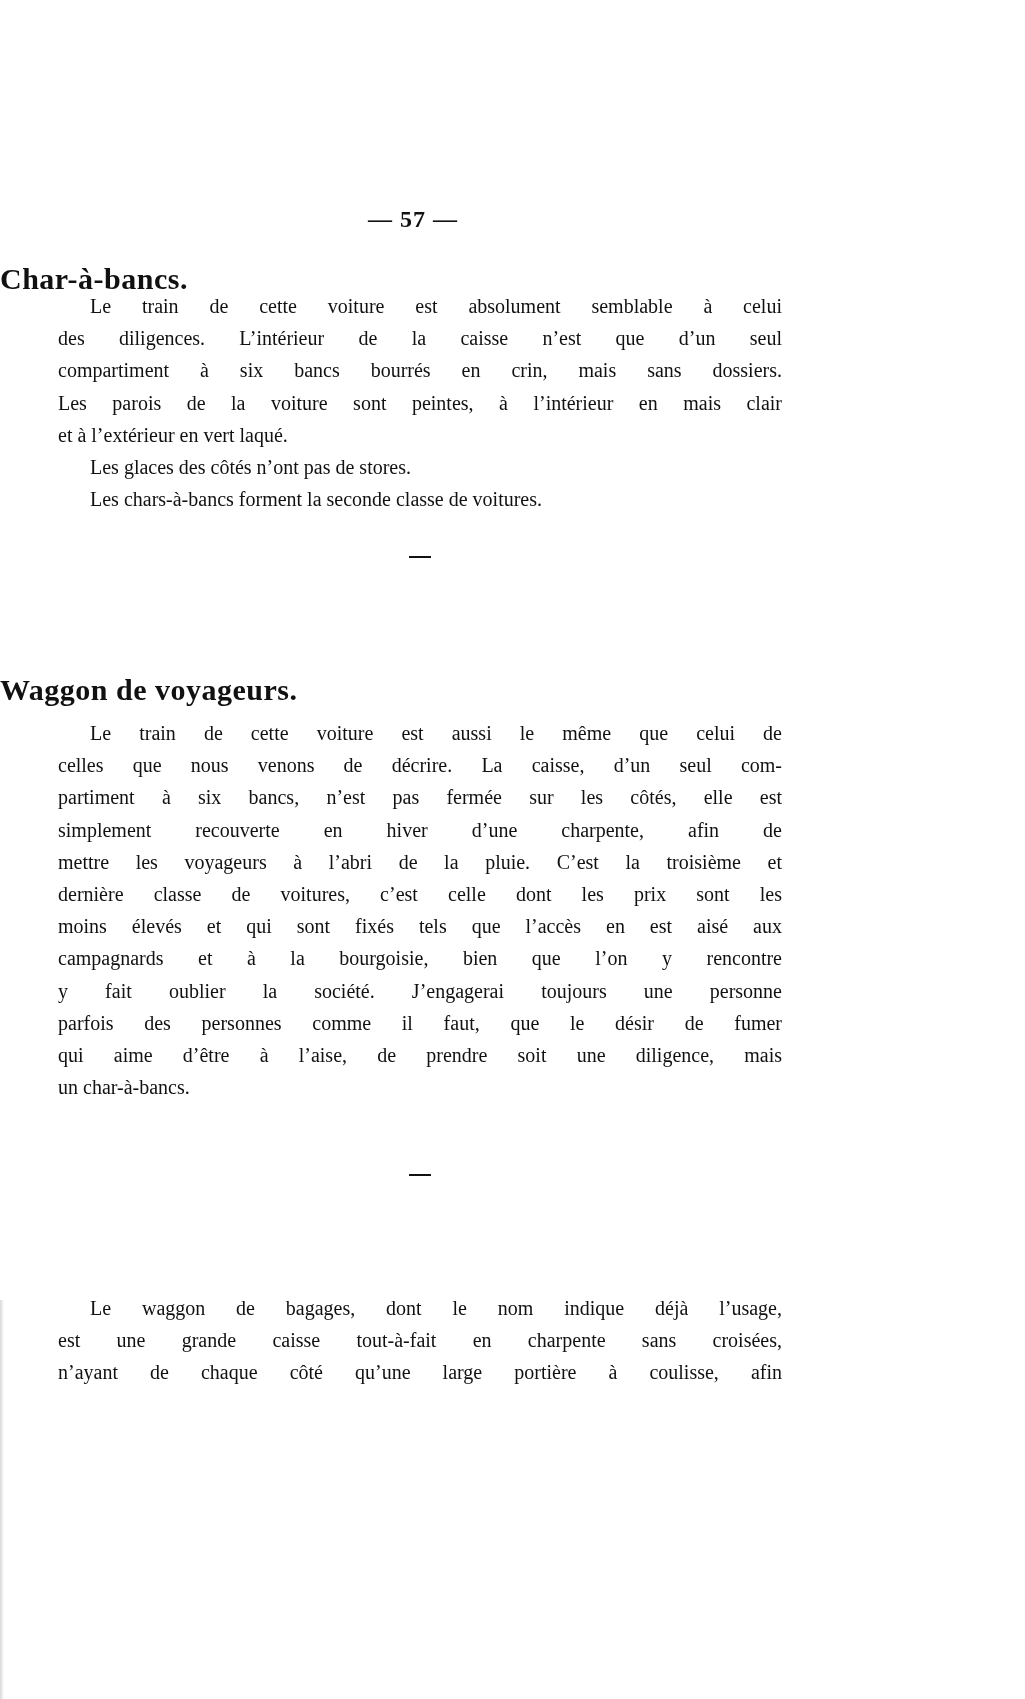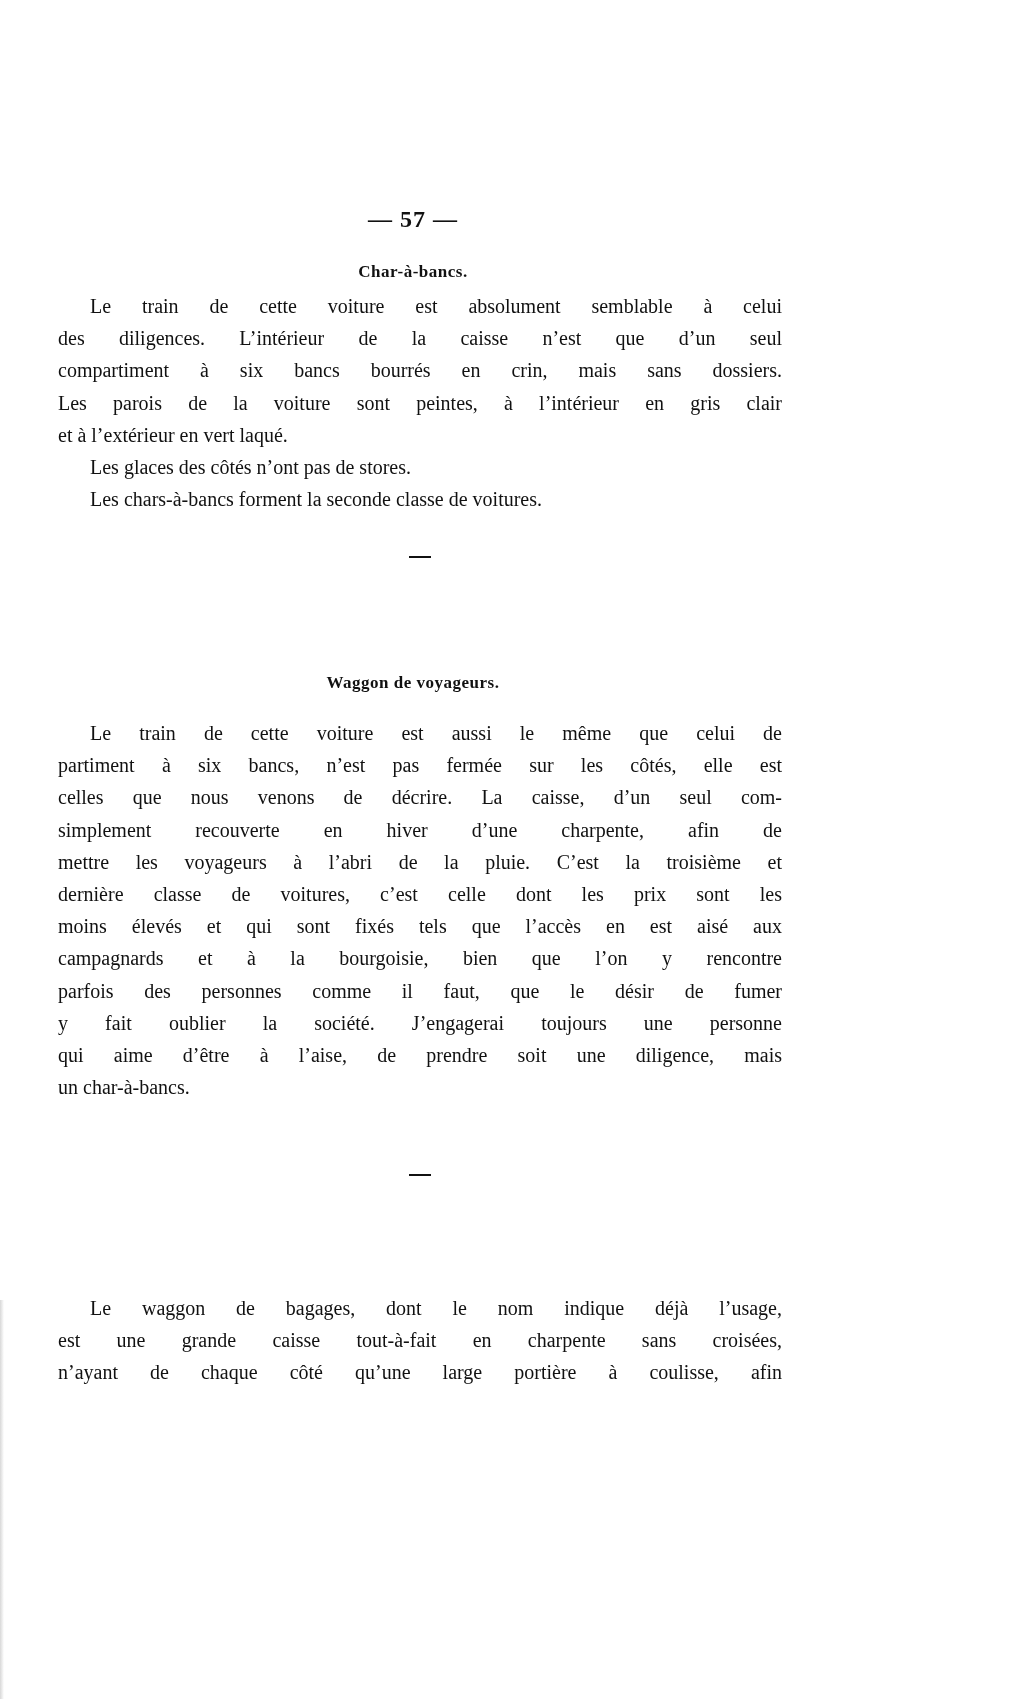--- a/index.html
+++ b/index.html
@@ -35,22 +35,21 @@
       width: 826px;
       text-align: center;
       font-size: 24px;
       font-weight: bold;
       letter-spacing: 1px;
     }
     .section-title {
       position: absolute;
       left: 0;
       width: 826px;
-      text-align: center;
-      font-size: 17px;
+      font-size: 30px;
       font-weight: bold;
       letter-spacing: 0.5px;
     }
     .para {
       position: absolute;
       left: 58px;
       width: 724px;
       font-size: 20px;
       line-height: 32.2px;
       text-align: justify;
@@ -83,47 +82,47 @@
   <div class="left-edge"></div>
 
   <div class="page-number">— 57 —</div>
 
   <div class="section-title" style="top:262px;">Char-à-bancs.</div>
 
   <div class="para" style="top:290px;">
     <span class="line indent">Le train de cette voiture est absolument semblable à celui</span>
     <span class="line">des diligences. L’intérieur de la caisse n’est que d’un seul</span>
     <span class="line">compartiment à six bancs bourrés en crin, mais sans dossiers.</span>
-    <span class="line">Les parois de la voiture sont peintes, à l’intérieur en gris clair</span>
+    <span class="line">Les parois de la voiture sont peintes, à l’intérieur en mais clair</span>
     <span class="line last">et à l’extérieur en vert laqué.</span>
   </div>
 
   <div class="para" style="top:483px;">
     <span class="line indent last">Les chars-à-bancs forment la seconde classe de voitures.</span>
   </div>
 
   <div class="para" style="top:451px;">
     <span class="line indent last">Les glaces des côtés n’ont pas de stores.</span>
   </div>
 
   <div class="separator" style="top:556px;"></div>
 
   <div class="section-title" style="top:673px;">Waggon de voyageurs.</div>
 
   <div class="para" style="top:717px;">
     <span class="line indent">Le train de cette voiture est aussi le même que celui de</span>
+    <span class="line">celles que nous venons de décrire. La caisse, d’un seul com-</span>
     <span class="line">partiment à six bancs, n’est pas fermée sur les côtés, elle est</span>
-    <span class="line">celles que nous venons de décrire. La caisse, d’un seul com-</span>
     <span class="line">simplement recouverte en hiver d’une charpente, afin de</span>
     <span class="line">mettre les voyageurs à l’abri de la pluie. C’est la troisième et</span>
     <span class="line">dernière classe de voitures, c’est celle dont les prix sont les</span>
     <span class="line">moins élevés et qui sont fixés tels que l’accès en est aisé aux</span>
     <span class="line">campagnards et à la bourgoisie, bien que l’on y rencontre</span>
+    <span class="line">y fait oublier la société. J’engagerai toujours une personne</span>
     <span class="line">parfois des personnes comme il faut, que le désir de fumer</span>
-    <span class="line">y fait oublier la société. J’engagerai toujours une personne</span>
     <span class="line">qui aime d’être à l’aise, de prendre soit une diligence, mais</span>
     <span class="line last">un char-à-bancs.</span>
   </div>
 
   <div class="separator" style="top:1174px;"></div>
 
 
   <div class="para" style="top:1292px;">
     <span class="line indent">Le waggon de bagages, dont le nom indique déjà l’usage,</span>
     <span class="line">est une grande caisse tout-à-fait en charpente sans croisées,</span>

